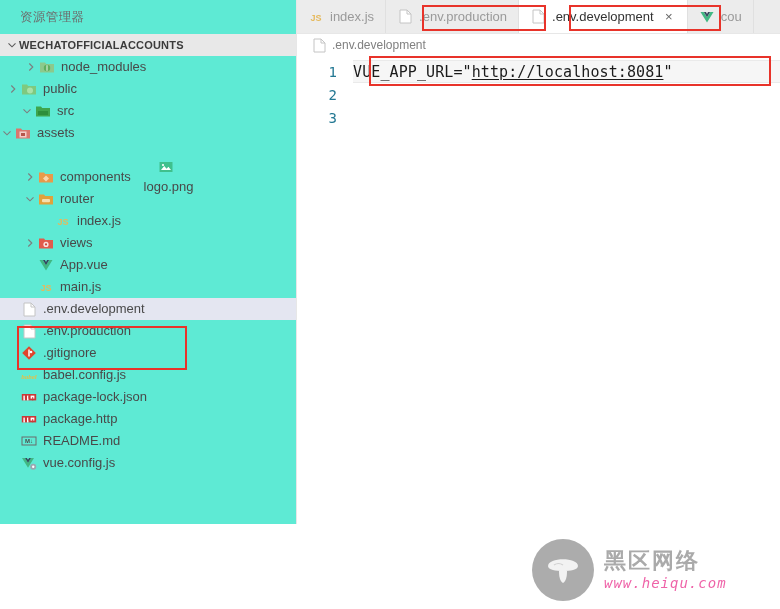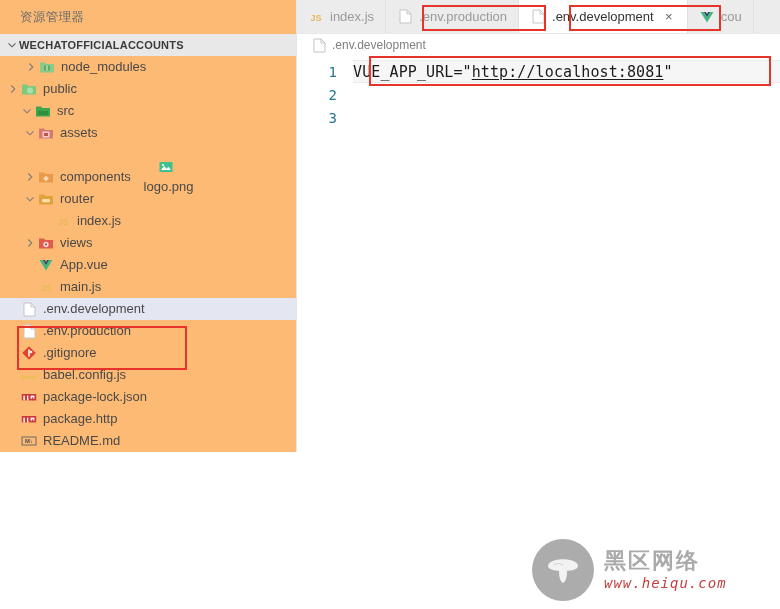--- a/index.html
+++ b/index.html
@@ -20,22 +20,22 @@
     position: relative;
     width: 780px;
     height: 609px;
     display: flex;
     background: #ffffff;
   }
 
   
   .sidebar {
     width: 297px;
-    height: 452px;
-    background: #fdba74;
+    height: 524px;
+    background: #5eead4;
     position: relative;
     flex: 0 0 297px;
     overflow: hidden;
   }
   .sidebar-title {
     height: 34px;
     line-height: 34px;
     padding-left: 20px;
     font-size: 12.5px;
     color: #6c6c6c;
@@ -236,21 +236,21 @@
   .wm-cn {
     font-size: 22px;
     font-weight: bold;
     color: #9c9c9c;
     letter-spacing: 2px;
     line-height: 1.05;
     font-family: "DejaVu Sans", sans-serif;
   }
   .wm-url {
     font-size: 14px;
-    color: #b91c1c;
+    color: #ec4899;
     letter-spacing: 1px;
     font-style: italic;
     font-family: "DejaVu Sans Mono", monospace;
     margin-top: 2px;
   }
 </style>
 </head>
 <body>
 
 <div class="app">
@@ -304,21 +304,21 @@
             </svg>
           </span>
           <span class="ficon">
             <svg width="16" height="16" viewBox="0 0 16 16">
               <path d="M1 3.5 h5 l1.2 1.4 h7.8 v8.6 h-14 z" fill="#3fa54d"></path>
               <rect x="3" y="8" width="10" height="4" fill="#2d8f3b"></rect>
             </svg>
           </span>
           <span class="label">src</span>
         </div>
-        <div class="row" style="padding-left: 23px;">
+        <div class="row" style="">
           <span class="twisty">
             <svg width="10" height="10" viewBox="0 0 10 10">
               <path d="M1.5 3.3 L5 6.8 L8.5 3.3" fill="none" stroke="#7d7d7d" stroke-width="1.1"></path>
             </svg>
           </span>
           <span class="ficon">
             <svg width="16" height="16" viewBox="0 0 16 16">
               <path d="M1 3.5 h5 l1.2 1.4 h7.8 v8.6 h-14 z" fill="#d9786e"></path>
               <rect x="4.5" y="6.5" width="7" height="6" fill="#f3cdc9"></rect>
               <rect x="6" y="8" width="4" height="3" fill="#b6564c"></rect>

